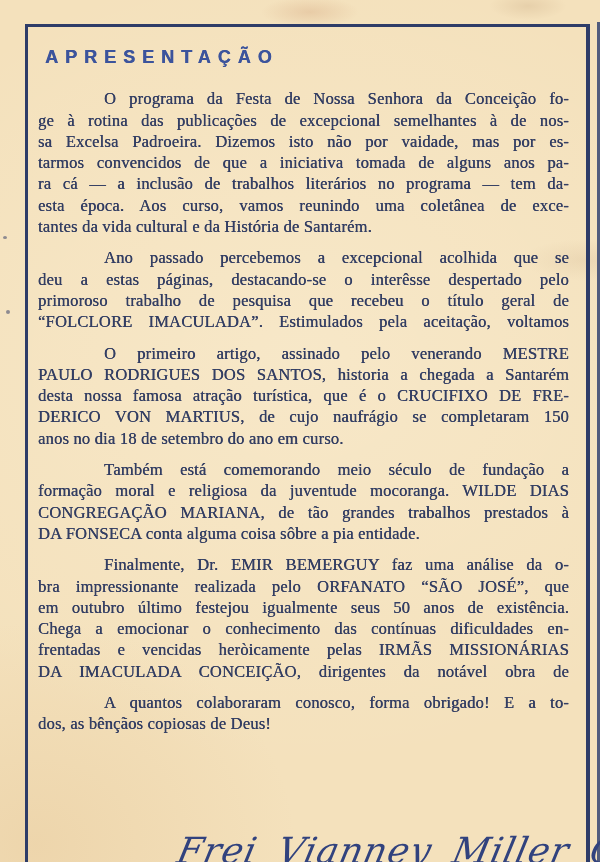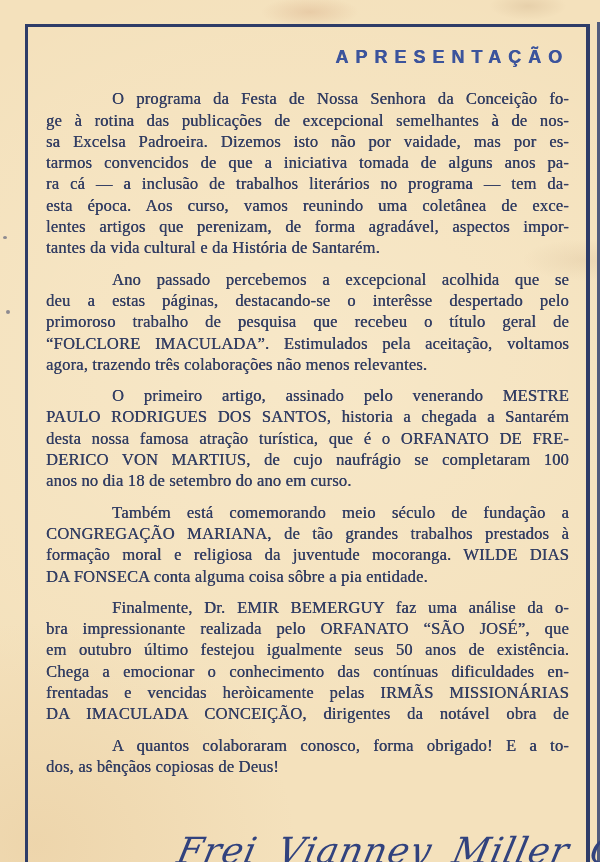--- a/index.html
+++ b/index.html
@@ -25,25 +25,25 @@
   }
   .content{
     position:absolute;left:38px;top:30px;width:531px;
     color:#333e63;font-size:16.5px;line-height:21.3px;
     text-shadow:0.3px 0 0 currentColor;
     letter-spacing:0.2px;
   }
   .title{
     font-family:"Liberation Sans",sans-serif;
     font-weight:bold;font-size:18px;letter-spacing:7px;text-indent:7px;
-    color:#3c549c;text-align:right;margin:17px 0 20px 0;
+    color:#3c549c;text-align:left;margin:17px 0 20px 0;
     text-shadow:0.4px 0 0 currentColor;
   }
   .para{margin:0 0 10px 0;}
-  .line{text-align:justify;text-align-last:justify;margin-left:8px;}
+  .line{text-align:justify;text-align-last:justify;}
   .line.first{text-indent:66px;}
   .line.last{text-align-last:left;}
   .signature{
     position:absolute;left:178px;top:830px;
     font-family:"DejaVu Serif",serif;font-style:italic;
     font-size:36px;color:#31427e;white-space:nowrap;
     letter-spacing:1px;word-spacing:9px;
     transform:skewX(-12deg);
   }
   .speck{position:absolute;border-radius:50%;background:rgba(55,66,105,.55);}
@@ -62,41 +62,39 @@
   <div class="content">
     <h1 class="title">APRESENTAÇÃO</h1>
     <div id="paragraphs">
         <div class="para">
           <div class="line first">O programa da Festa de Nossa Senhora da Conceição fo-</div>
           <div class="line">ge à rotina das publicações de excepcional semelhantes à de nos-</div>
           <div class="line">sa Excelsa Padroeira. Dizemos isto não por vaidade, mas por es-</div>
           <div class="line">tarmos convencidos de que a iniciativa tomada de alguns anos pa-</div>
           <div class="line">ra cá — a inclusão de trabalhos literários no programa — tem da-</div>
           <div class="line">esta época. Aos curso, vamos reunindo uma coletânea de exce-</div>
-          <div class="line">lentes artigos que perenizam, de forma agradável, aspectos impor-</div>
           <div class="line last">tantes da vida cultural e da História de Santarém.</div>
         </div>
         <div class="para">
           <div class="line first">Ano passado percebemos a excepcional acolhida que se</div>
           <div class="line">deu a estas páginas, destacando-se o interêsse despertado pelo</div>
           <div class="line">primoroso trabalho de pesquisa que recebeu o título geral de</div>
           <div class="line">“FOLCLORE IMACULADA”.  Estimulados pela aceitação, voltamos</div>
-          <div class="line last">agora, trazendo três colaborações não menos relevantes.</div>
         </div>
         <div class="para">
           <div class="line first">O primeiro artigo, assinado pelo venerando MESTRE</div>
           <div class="line">PAULO RODRIGUES DOS SANTOS, historia a chegada a Santarém</div>
-          <div class="line">desta nossa famosa atração turística, que é o ORFANATO DE FRE-</div>
-          <div class="line">DERICO VON MARTIUS, de cujo naufrágio se completaram 100</div>
+          <div class="line">desta nossa famosa atração turística, que é o CRUCIFIXO DE FRE-</div>
+          <div class="line">DERICO VON MARTIUS, de cujo naufrágio se completaram 150</div>
           <div class="line last">anos no dia 18 de setembro do ano em curso.</div>
         </div>
         <div class="para">
           <div class="line first">Também está comemorando meio século de fundação a</div>
+          <div class="line">formação moral e religiosa da juventude mocoranga. WILDE DIAS</div>
           <div class="line">CONGREGAÇÃO MARIANA, de tão grandes trabalhos prestados à</div>
-          <div class="line">formação moral e religiosa da juventude mocoranga. WILDE DIAS</div>
           <div class="line last">DA FONSECA  conta alguma coisa sôbre a pia entidade.</div>
         </div>
         <div class="para">
           <div class="line first">Finalmente, Dr. EMIR BEMERGUY faz uma análise da o-</div>
           <div class="line">bra impressionante realizada pelo ORFANATO “SÃO JOSÉ”, que</div>
           <div class="line">em outubro último festejou igualmente seus 50 anos de existência.</div>
           <div class="line">Chega a emocionar o conhecimento das contínuas dificuldades en-</div>
           <div class="line">frentadas e vencidas heròicamente pelas IRMÃS MISSIONÁRIAS</div>
           <div class="line">DA IMACULADA CONCEIÇÃO, dirigentes da notável obra de</div>
         </div>

